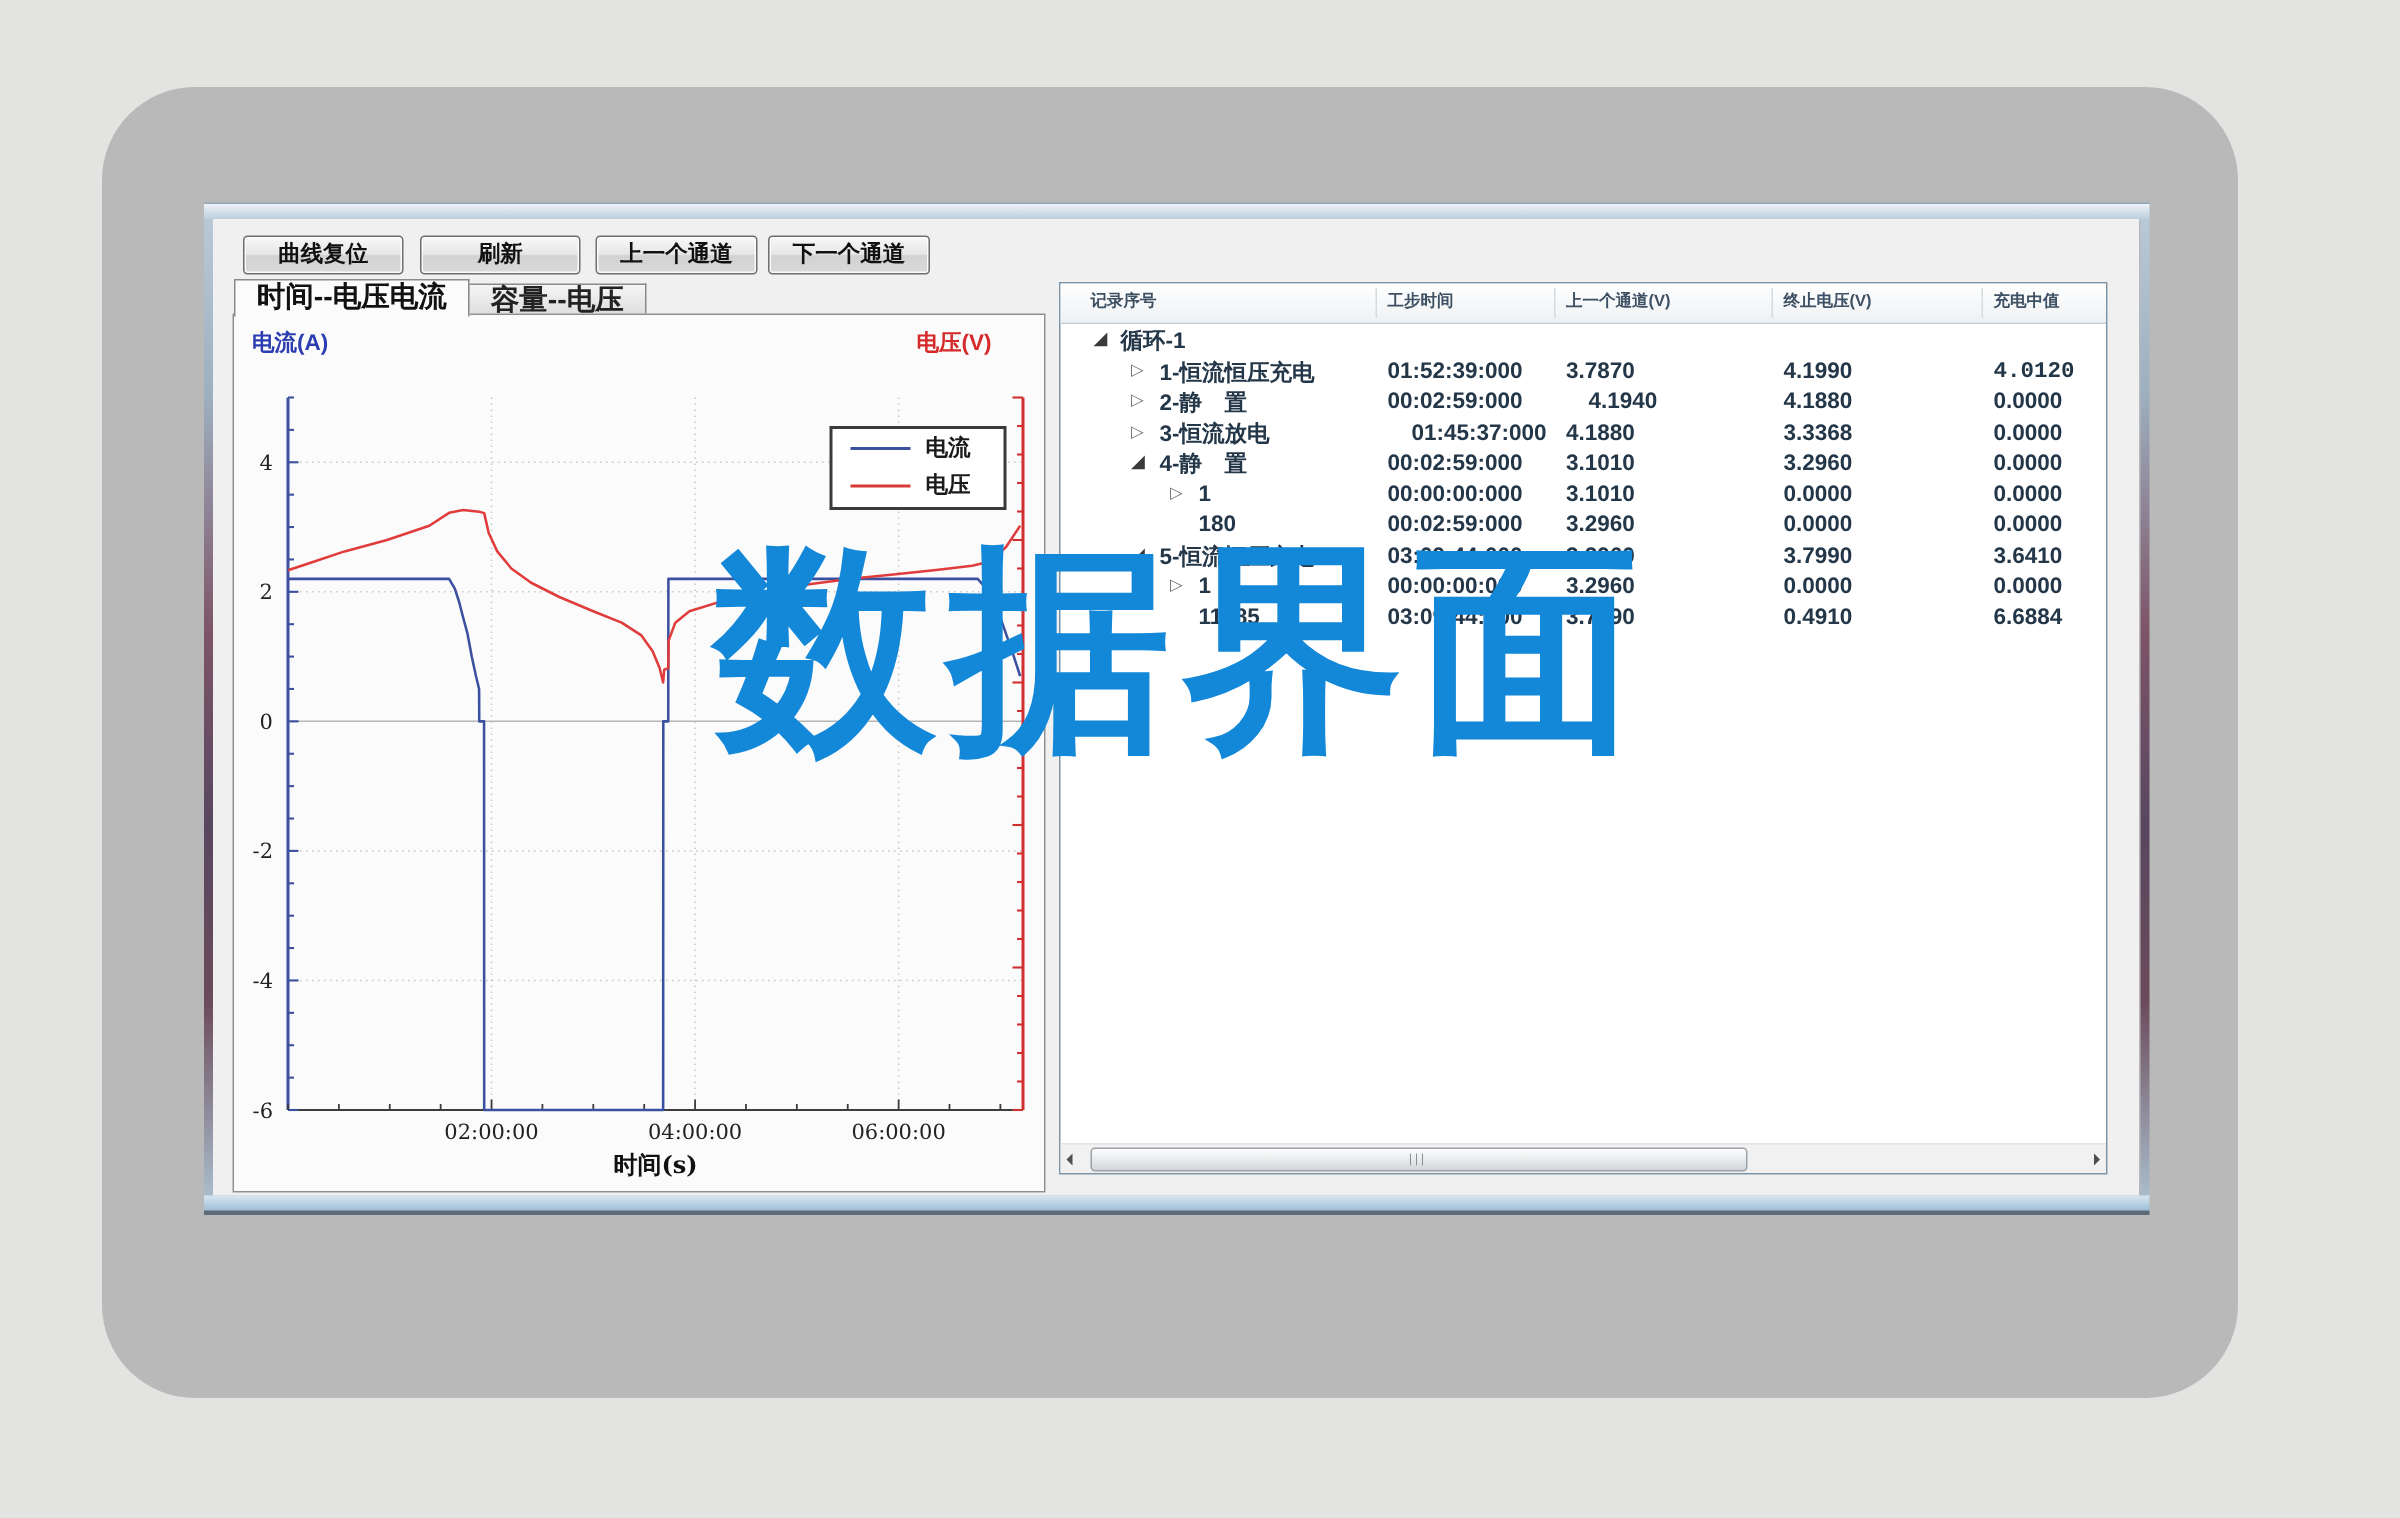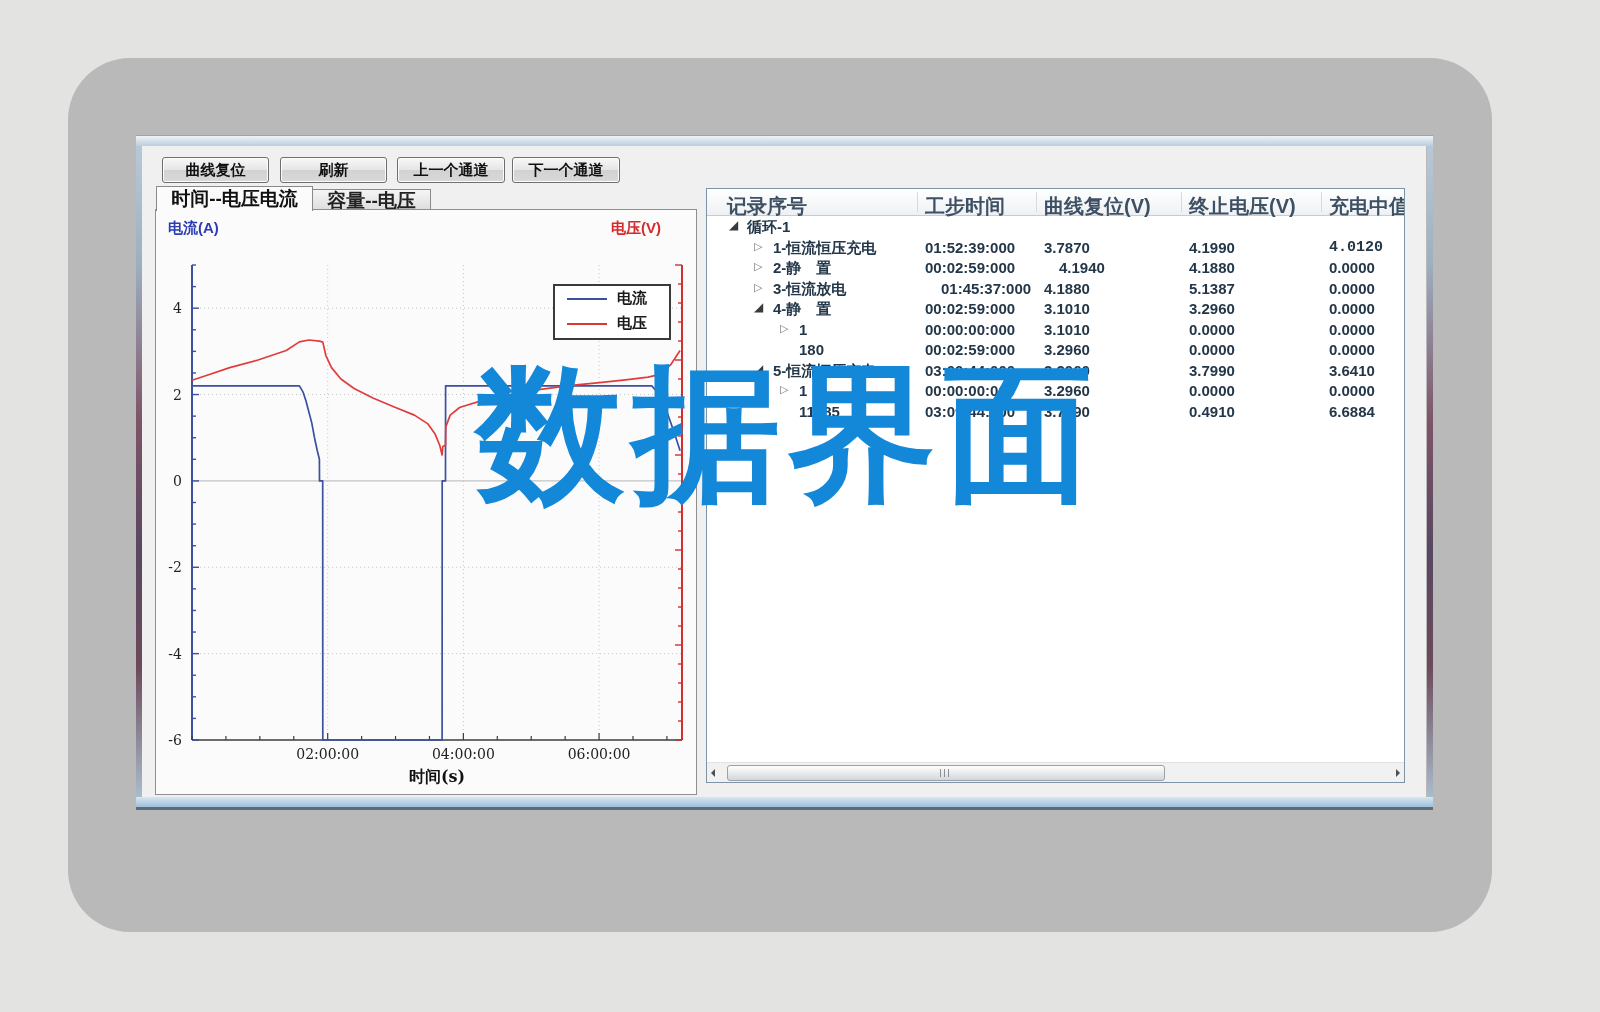--- a/index.html
+++ b/index.html
@@ -32,21 +32,21 @@
   .legend{position:absolute;left:553px;top:284px;width:114px;height:52px;background:#fff;
     border:2px solid #3a3a3a;z-index:5;}
   .legend-row{position:relative;height:25px;}
   .legend-line{position:absolute;left:12px;top:12px;width:40px;height:2px;}
   .legend-label{position:absolute;left:62px;top:3px;font-size:15px;font-weight:600;color:#1a1a1a;}
   
   .table-panel{position:absolute;left:706px;top:188px;width:697px;height:593px;
     background:#fff;border:1px solid #7d93a6;overflow:hidden;}
   .thead{position:absolute;left:0;top:0;width:100%;height:26px;
     background:linear-gradient(#ffffff,#eef1f4);border-bottom:1px solid #c4cdd5;}
-  .th{position:absolute;top:4px;font-size:20px;font-weight:600;color:#3e5063;white-space:nowrap;}
+  .th{position:absolute;top:4px;font-size:11px;font-weight:600;color:#3e5063;white-space:nowrap;}
   .th-sep{position:absolute;top:3px;width:1px;height:20px;background:#d6dbe0;}
   .trow{position:absolute;left:0;width:100%;height:21px;}
   .tcell{position:absolute;top:2px;font-size:15px;font-weight:600;color:#243749;white-space:nowrap;}
   .arrow{position:absolute;top:3px;font-size:11px;color:#6f6f6f;}
   .arrow.expanded{color:#3a3a3a;font-size:12px;top:2px;}
   
   .hscroll{position:absolute;left:0;bottom:0;width:100%;height:19px;background:#f1f1f1;border-top:1px solid #e2e2e2;}
   .hs-arrow{position:absolute;top:0;width:16px;height:19px;}
   .tri{position:absolute;top:6px;width:0;height:0;border:4px solid transparent;}
   .tri-left{left:4px;border-right-color:#4f4f4f;border-left-width:0;}
@@ -188,21 +188,21 @@
   <div class="legend-row">
     <span class="legend-line" style="background:#da3838;"></span>
     <span class="legend-label">电压</span>
   </div>
 </div>
 
 <div class="table-panel">
   <div class="thead">
     <span class="th" style="left:20px;">记录序号</span>
     <span class="th" style="left:218px;text-align:right;">工步时间</span>
-    <span class="th" style="left:337px;">曲线复位(V)</span>
+    <span class="th" style="left:337px;">上一个通道(V)</span>
     <span class="th" style="left:482px;">终止电压(V)</span>
     <span class="th" style="left:622px;">充电中值</span>
     <span class="th-sep" style="left:210px;"></span>
     <span class="th-sep" style="left:329px;"></span>
     <span class="th-sep" style="left:474px;"></span>
     <span class="th-sep" style="left:614px;"></span>
   </div>
   <div id="table-rows">
       <div class="trow" style="top: 27px;">
         <span class="arrow expanded" style="left: 22px;">◢</span>
@@ -222,21 +222,21 @@
         <span class="tcell" style="left: 218px;">00:02:59:000</span>
         <span class="tcell" style="left: 352px;">4.1940</span>
         <span class="tcell" style="left: 482px;">4.1880</span>
         <span class="tcell" style="left: 622px;">0.0000</span>
       </div>
       <div class="trow" style="top: 88.5px;">
         <span class="arrow collapsed" style="left: 47px;">▷</span>
         <span class="tcell" style="left: 66px;">3-恒流放电</span>
         <span class="tcell" style="left: 234px;">01:45:37:000</span>
         <span class="tcell" style="left: 337px;">4.1880</span>
-        <span class="tcell" style="left: 482px;">5.1387</span>
+        <span class="tcell" style="left: 482px;">3.3368</span>
         <span class="tcell" style="left: 622px;">0.0000</span>
       </div>
       <div class="trow" style="top: 109px;">
         <span class="arrow expanded" style="left: 47px;">◢</span>
         <span class="tcell" style="left: 66px;">4-静　置</span>
         <span class="tcell" style="left: 218px;">00:02:59:000</span>
         <span class="tcell" style="left: 337px;">3.1010</span>
         <span class="tcell" style="left: 482px;">3.2960</span>
         <span class="tcell" style="left: 622px;">0.0000</span>
       </div>

